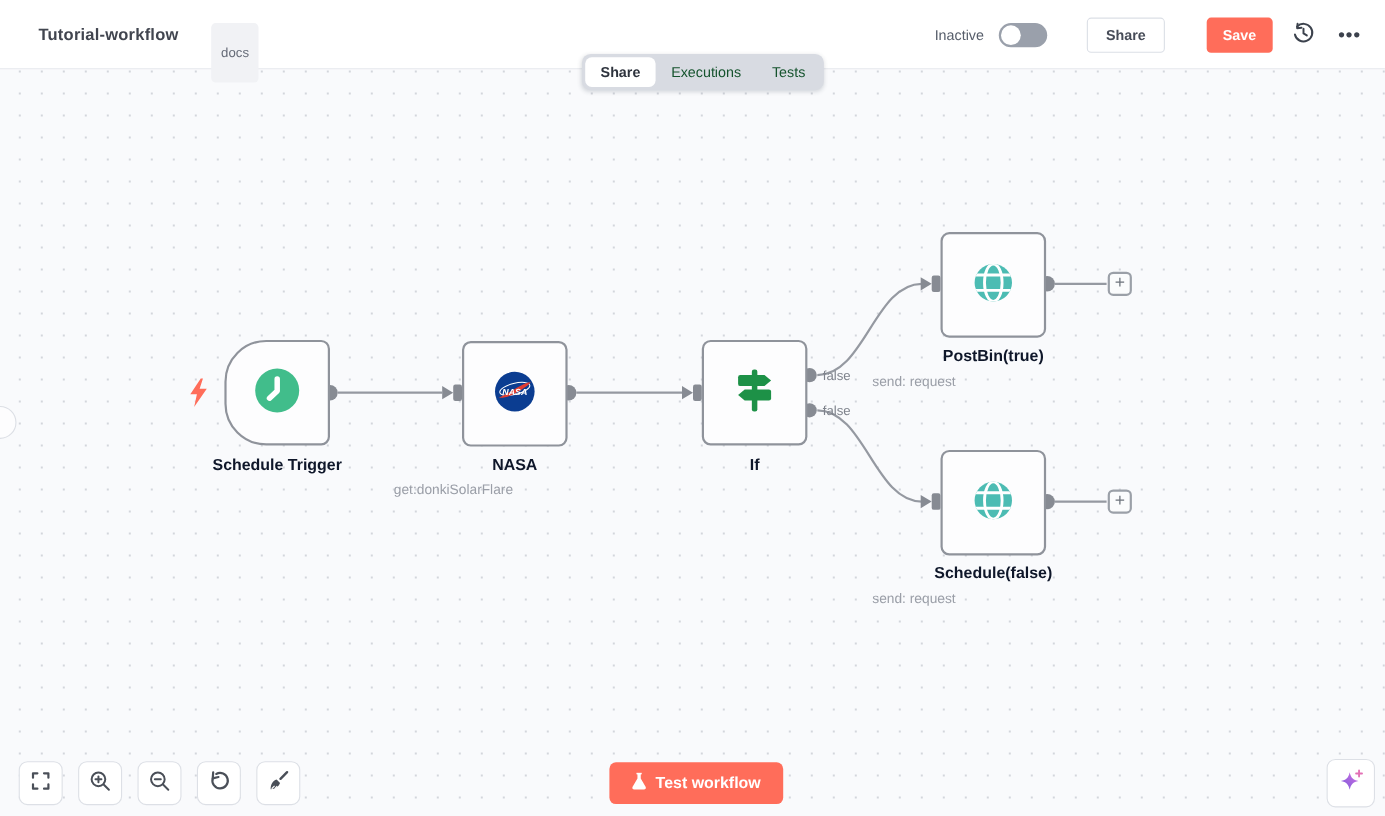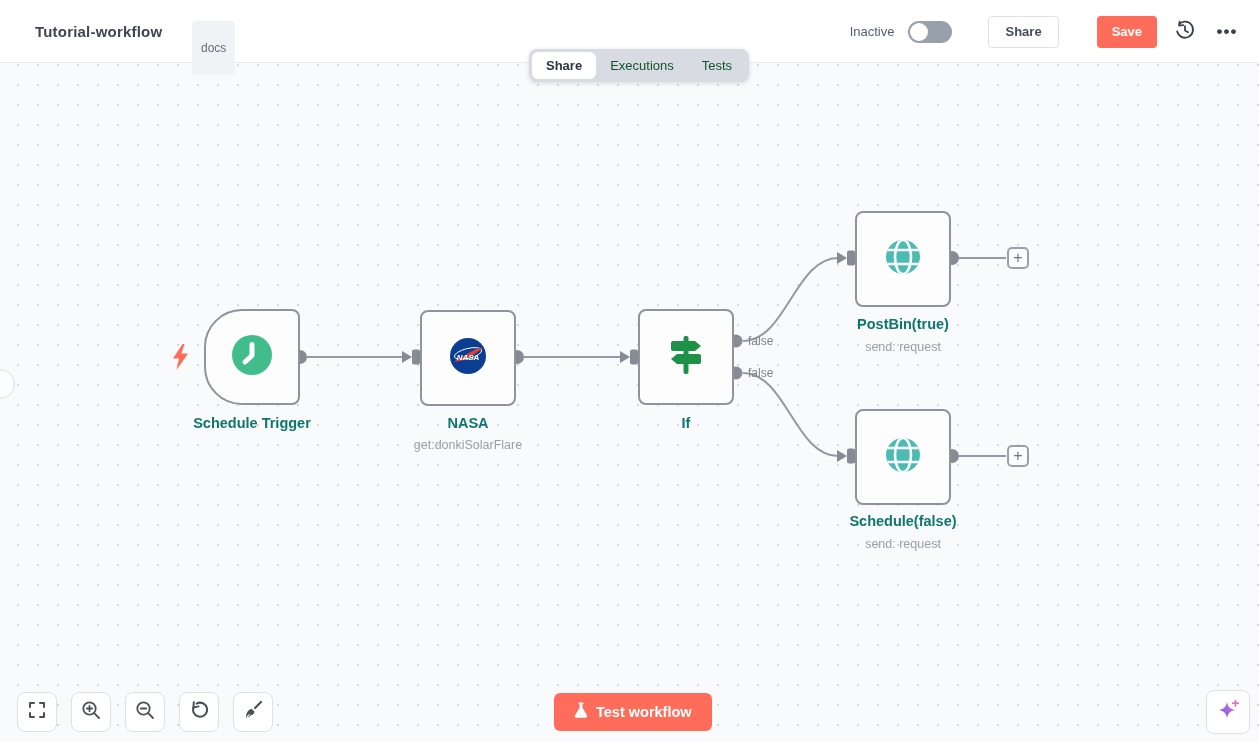--- a/index.html
+++ b/index.html
@@ -45,23 +45,23 @@
     background-image:radial-gradient(circle, #d3d6dc 1px, rgba(0,0,0,0) 1.2px);
     background-size:20px 20px; background-position:8px 12px; }
   svg.wires { position:absolute; left:0; top:0; width:1259px; height:742px;
     z-index:1; pointer-events:none; }
 
   .node { position:absolute; width:96px; height:96px; background:#fdfdfe;
     border:2px solid #8f939b; border-radius:8px; z-index:2; cursor:pointer;
     display:flex; align-items:center; justify-content:center; }
   .node.trigger { border-radius:38px 8px 8px 38px; }
   .node-label { position:absolute; z-index:2; font-size:14.5px; font-weight:700;
-    color:#0f766e; text-align:center; width:220px; cursor:default; }
+    color:#0f172a; text-align:center; width:220px; cursor:default; }
   .node-sub { position:absolute; z-index:2; font-size:12.5px; color:#9a9ea7;
-    text-align:center; width:220px; cursor:default; }
+    width:220px; cursor:default; }
   .out-label { position:absolute; z-index:2; font-size:12px; color:#7e828b;
     cursor:default; }
 
   .plus-sm { position:absolute; width:22px; height:22px; background:#fbfcfd;
     border:2px solid #9ba0a8; border-radius:5px; z-index:2; color:#6f747d;
     font-size:16px; line-height:18px; text-align:center; font-weight:400;
     cursor:pointer; }
   .plus-lg { position:absolute; right:12px; top:20px; width:38px; height:38px;
     background:#ffffff; border:1px solid #c6cad2; border-radius:8px;
     box-shadow:0 1px 3px rgba(60,70,90,.12); font-size:23px; color:#42464e;

